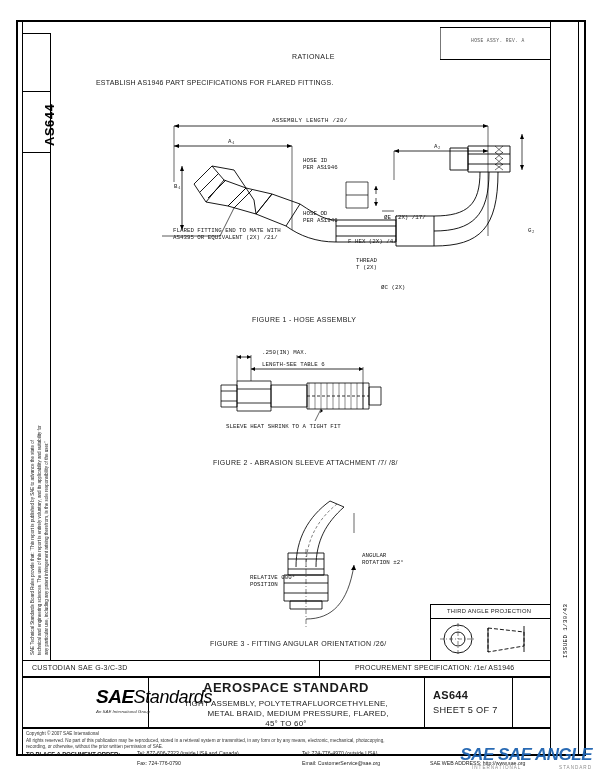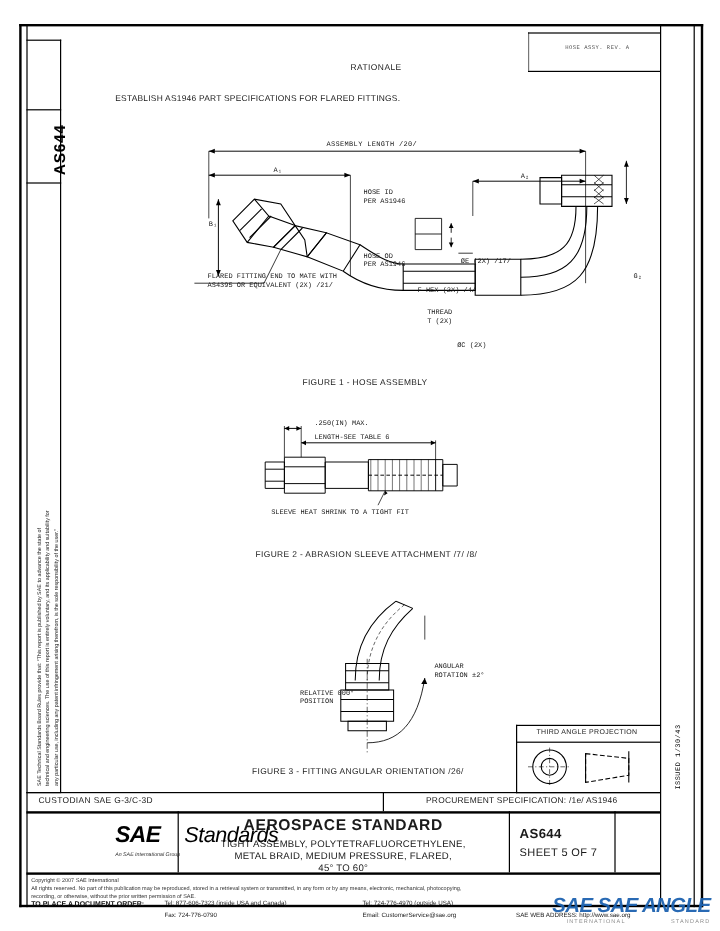--- a/index.html
+++ b/index.html
@@ -357,30 +357,30 @@
   <div class="ln hl2" style="left:22px; top:727px; width:528px;"></div>
   <div class="ln vl" style="left:319px; top:660px; height:16px;"></div>
   <div class="ln vl" style="left:148px; top:676px; height:51px;"></div>
   <div class="ln vl" style="left:424px; top:676px; height:51px;"></div>
   <div class="ln vl" style="left:512px; top:676px; height:51px;"></div>
 
   <div class="txt t7" style="left:32px; top:664px; letter-spacing:0.3px;">CUSTODIAN  SAE G-3/C-3D</div>
   <div class="txt t7" style="left:355px; top:664px; letter-spacing:0.2px;">PROCUREMENT SPECIFICATION: /1e/ AS1946</div>
 
   <div id="sae-logo-wrap">
-    <div style="display:flex; align-items:baseline;gap:20px;">
+    <div style="display:flex; align-items:baseline;">
       <span class="sae-mark">SAE</span>
       <span class="aero-mark">Standards</span>
     </div>
     <div class="sae-sub" style="margin-top:1px;">An SAE International Group</div>
   </div>
 
   <div class="txt t13 b ctr" style="left:148px; top:681px; width:276px; letter-spacing:0.5px;">AEROSPACE STANDARD</div>
   <div class="txt t8 ctr" style="left:148px; top:699px; width:276px; letter-spacing:0.2px;">TIGHT ASSEMBLY, POLYTETRAFLUORCETHYLENE,</div>
-  <div class="txt t8 ctr" style="left:148px; top:709px; width:276px; letter-spacing:0.2px;">METAL BRAID, MEDIUM PRESSURE, FLARED,</div>
+  <div class="txt t8 ctr" style="left:160px; top:709px; width:276px; letter-spacing:0.2px;">METAL BRAID, MEDIUM PRESSURE, FLARED,</div>
   <div class="txt t8 ctr" style="left:148px; top:719px; width:276px; letter-spacing:0.2px;">45° TO 60°</div>
 
   <div class="txt t11 b" style="left:433px; top:689px; letter-spacing:0.3px;">AS644</div>
   <div class="txt t9" style="left:433px; top:705px; letter-spacing:0.3px;">SHEET 5 OF 7</div>
 
   <div class="txt t5" style="left:26px; top:731px; color:#333;">Copyright © 2007 SAE International</div>
   <div class="txt t5" style="left:26px; top:738px; color:#333;">All rights reserved.  No part of this publication may be reproduced, stored in a retrieval system or transmitted, in any form or by any means, electronic, mechanical, photocopying,</div>
   <div class="txt t5" style="left:26px; top:744px; color:#333;">recording, or otherwise, without the prior written permission of SAE.</div>
   <div class="txt t6 b" style="left:26px; top:751px; color:#111;">TO PLACE A DOCUMENT ORDER:</div>
   <div class="txt t55" style="left:137px; top:751px; color:#222;">Tel: 877-606-7323 (inside USA and Canada)</div>

